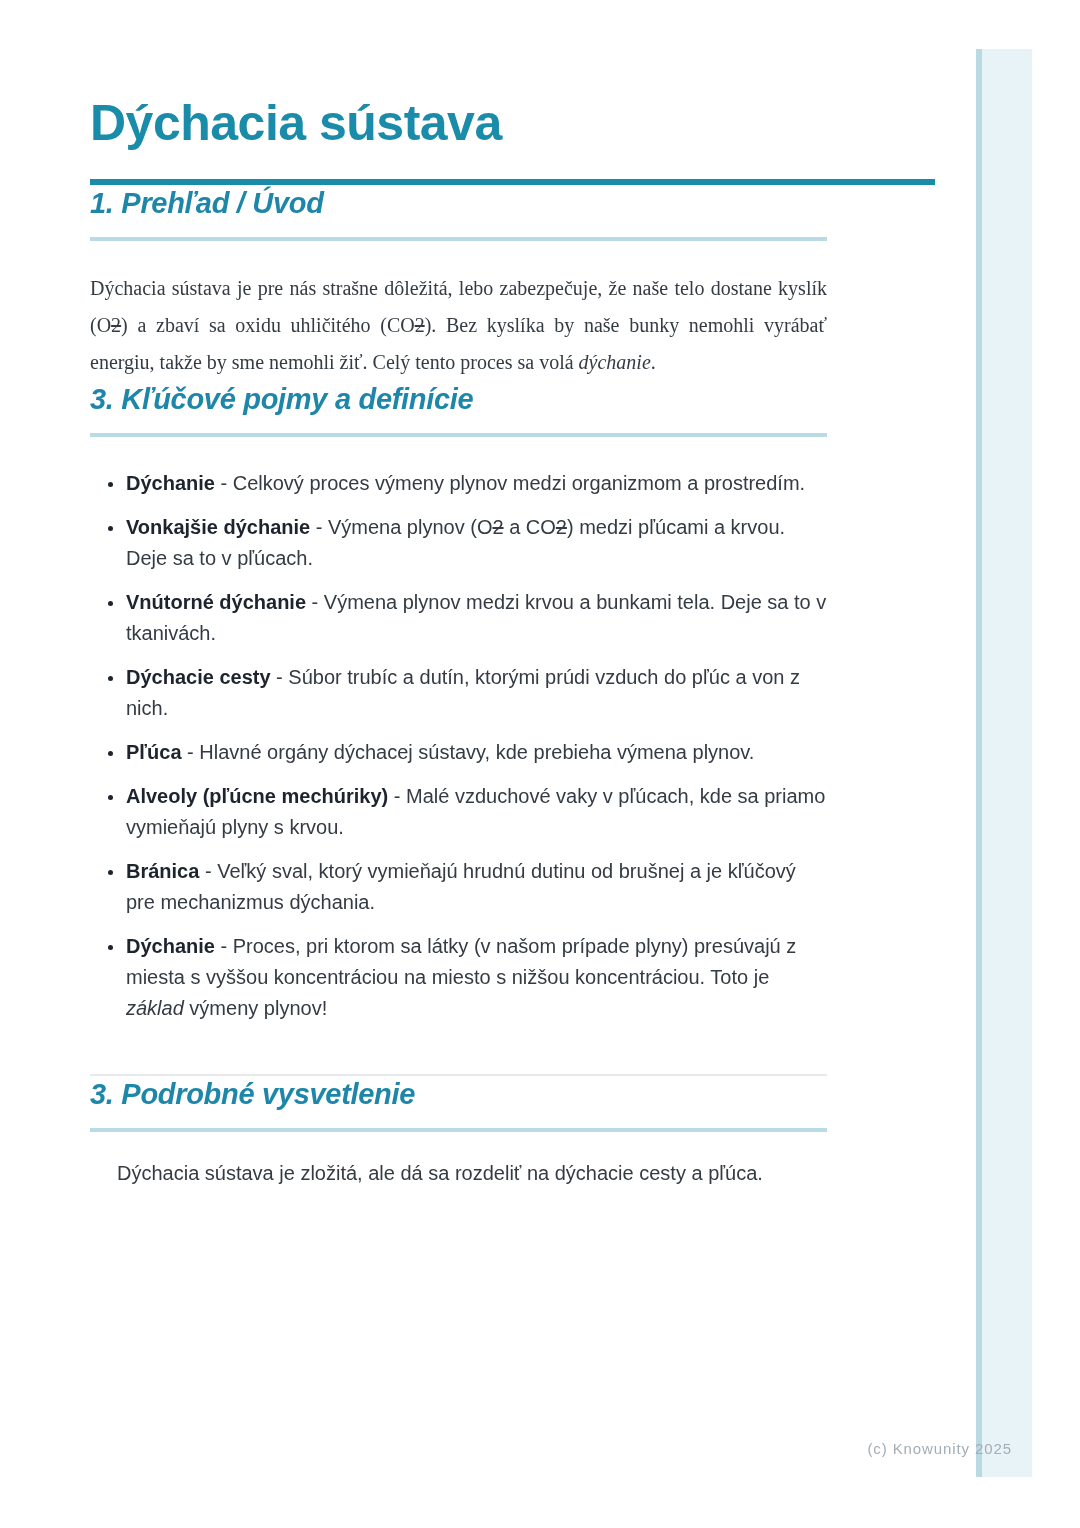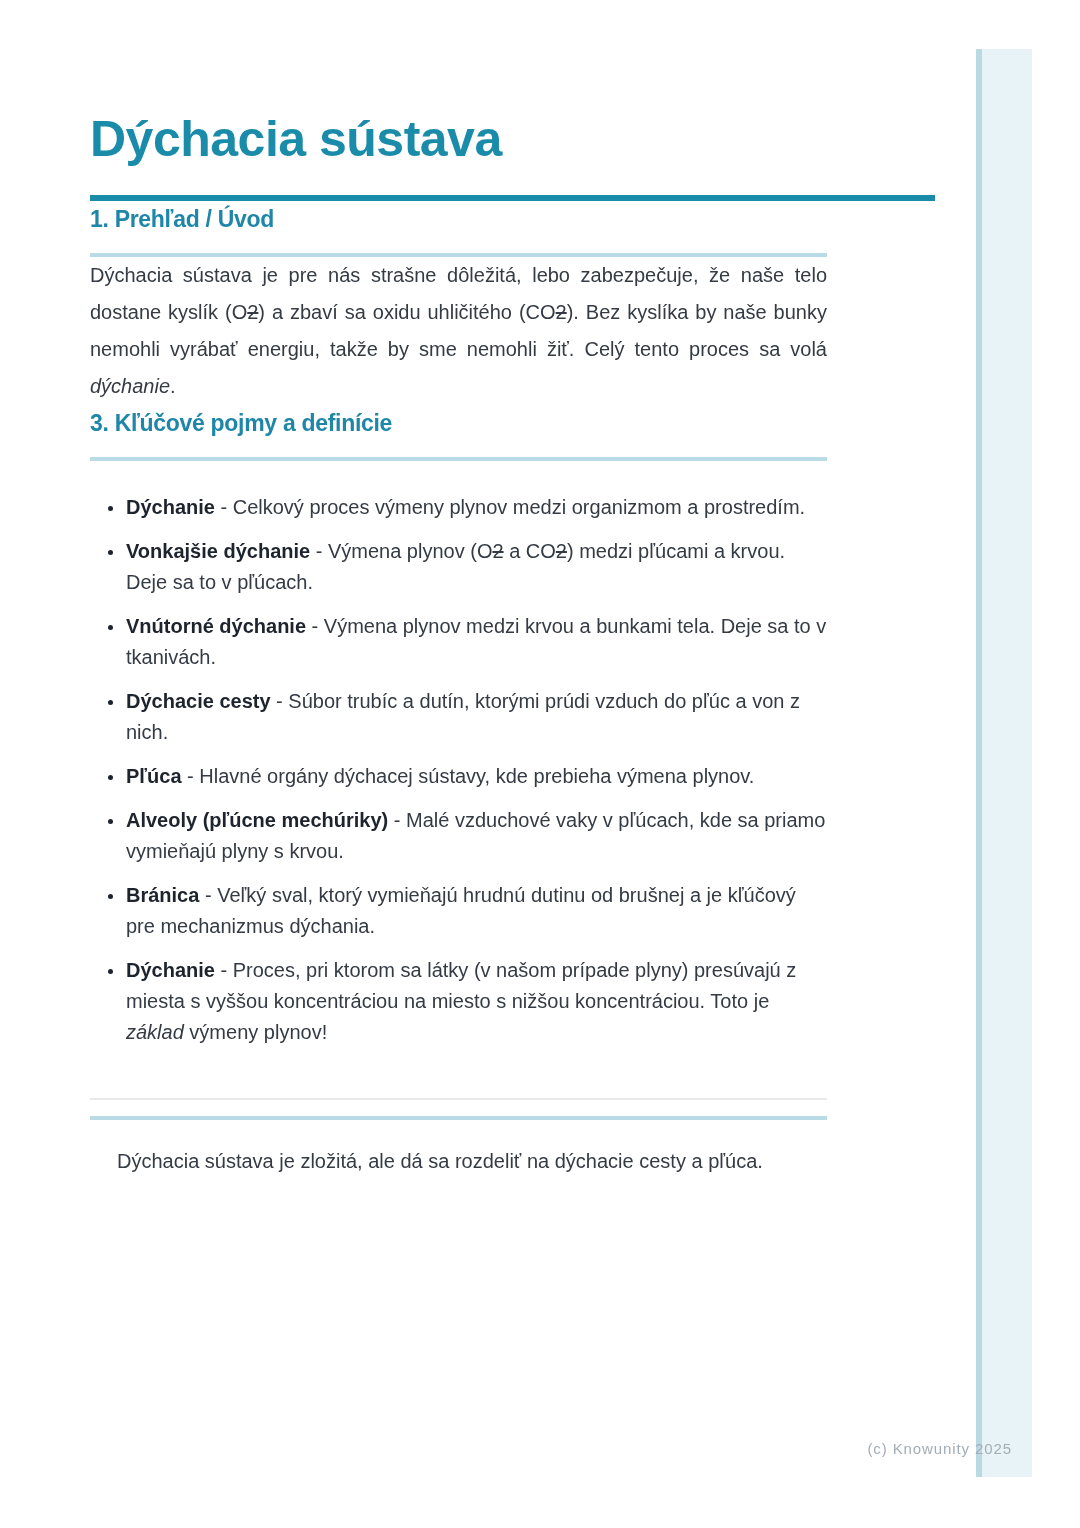--- a/index.html
+++ b/index.html
@@ -28,62 +28,65 @@
     left:976px;
     top:49px;
     width:50px;
     height:1428px;
     background:var(--panel);
     border-left:6px solid var(--panel-edge);
   }
   .content{
     position:absolute;
     left:90px;
-    top:16px;
+    top:0;
     width:737px;
   }
   h1.doc-title{
     margin:97px 0 0 0;
     font-size:50px;
     line-height:52px;
     font-weight:800;
     letter-spacing:-0.5px;
     color:var(--accent);
   }
   .title-rule{
     margin-top:30px;
     width:845px;
     height:6px;
     background:var(--accent);
   }
   h2.section-heading{
     margin:0;
-    font-size:23px;
+    font-size:29px;
     line-height:36px;
     font-weight:700;
     letter-spacing:-0.3px;
     color:var(--heading);
+    font-style:italic;
   }
   .h2-s1{margin-top:52px;}
   .h2-s2{margin-top:36px;}
   .h2-s3{margin-top:47px;}
   .section-underline{
     margin-top:16px;
     width:737px;
     height:4px;
     background:var(--underline);
   }
   p{
     margin:0;
     color:var(--text);
     font-size:20px;
   }
   p.intro{
+    margin-top:29px;
     line-height:37px;
     text-align:justify;
+    font-family:Liberation Serif, serif;
   }
   p.lead-line{
     margin-top:28px;
     line-height:31px;
   }
   p.final-line{
     margin-top:26px;
     line-height:31px;
     margin-left:27px;
   }
@@ -147,20 +150,21 @@
       <li><strong>Vnútorné dýchanie</strong><span> - Výmena plynov medzi krvou a bunkami tela. Deje sa to v tkanivách.</span></li>
       <li><strong>Dýchacie cesty</strong><span> - Súbor trubíc a dutín, ktorými prúdi vzduch do pľúc a von z nich.</span></li>
       <li><strong>Pľúca</strong><span> - Hlavné orgány dýchacej sústavy, kde prebieha výmena plynov.</span></li>
       <li><strong>Alveoly (pľúcne mechúriky)</strong><span> - Malé vzduchové vaky v pľúcach, kde sa priamo vymieňajú plyny s krvou.</span></li>
       <li><strong>Bránica</strong><span> - Veľký sval, ktorý vymieňajú hrudnú dutinu od brušnej a je kľúčový pre mechanizmus dýchania.</span></li>
       <li><strong>Dýchanie</strong><span> - Proces, pri ktorom sa látky (v našom prípade plyny) presúvajú z miesta s vyššou koncentráciou na miesto s nižšou koncentráciou. Toto je </span><em>základ</em><span> výmeny plynov!</span></li>
     </ul>
 
     <div class="soft-divider"></div>
 
+    <h2 class="section-heading h2-s3">3. Podrobné vysvetlenie</h2>
     <div class="section-underline"></div>
     <p class="final-line">Dýchacia sústava je zložitá, ale dá sa rozdeliť na dýchacie cesty a pľúca.</p>
 
   </div>
 
   <div class="footer-credit">(c) Knowunity 2025</div>
 
 </div>
 
 </body></html>

